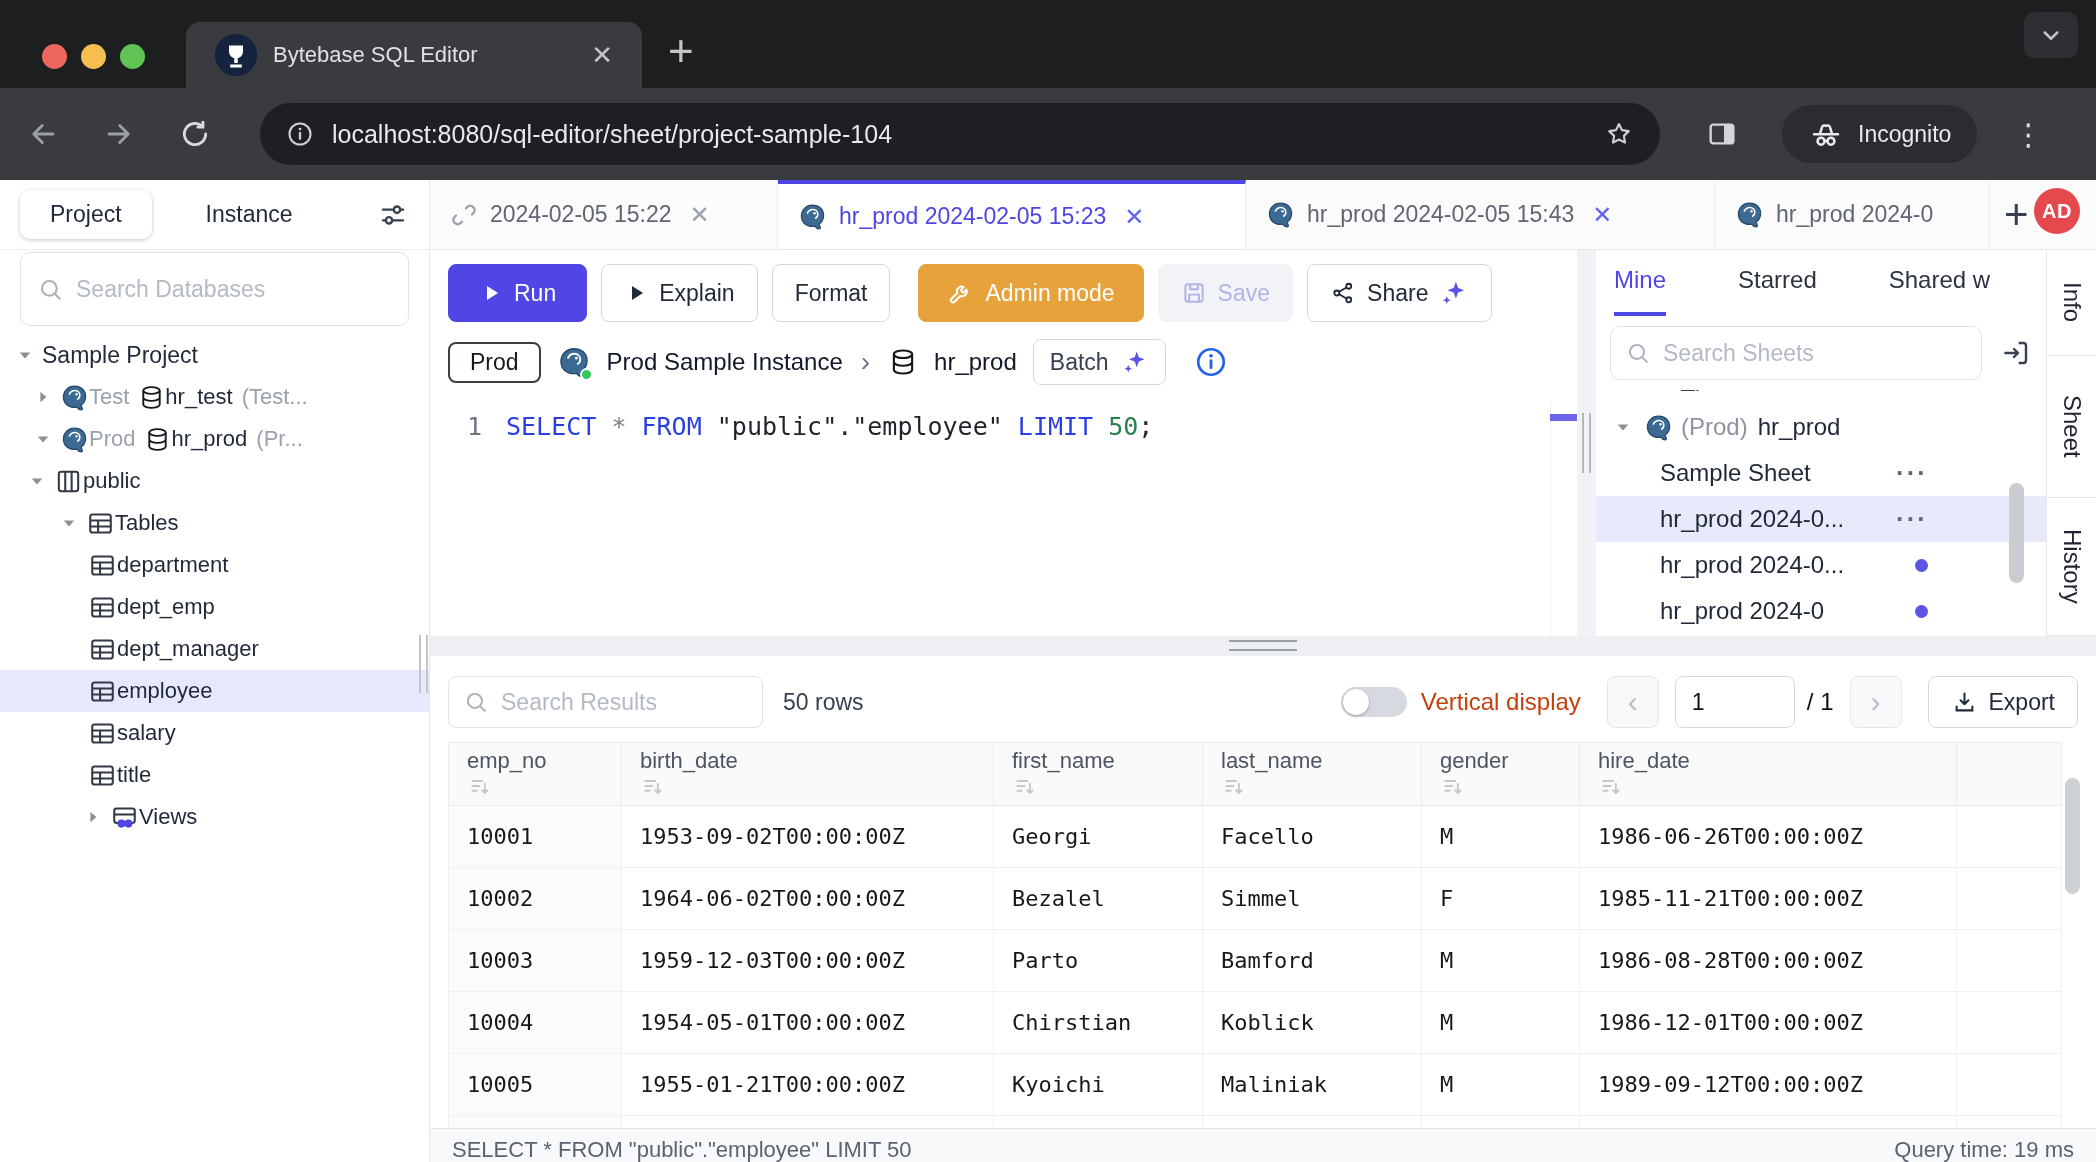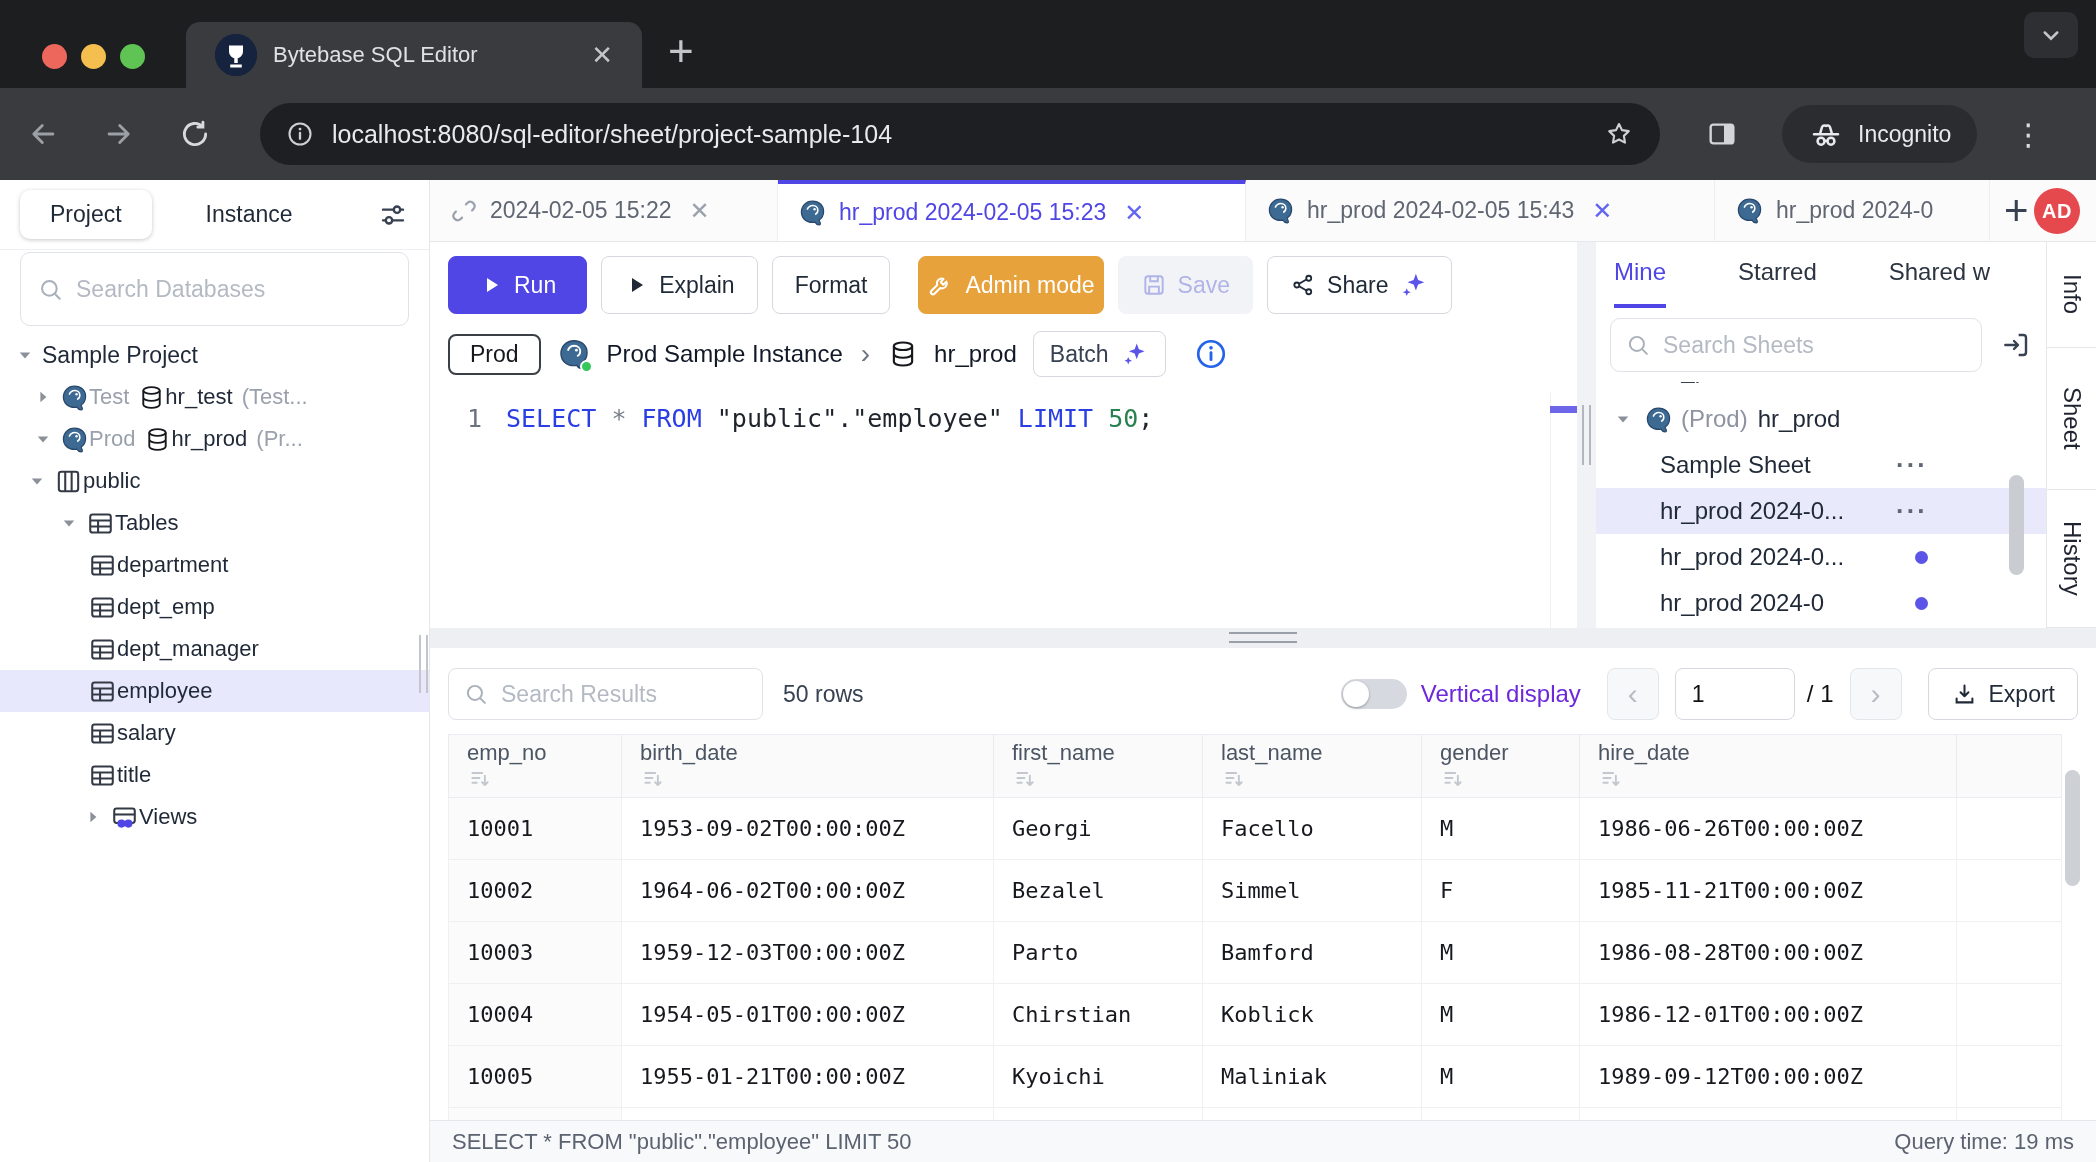--- a/index.html
+++ b/index.html
@@ -43,36 +43,36 @@
   .trow .arrow{width:26px;flex:none;display:flex;align-items:center}
   .t-proj{color:#1f2937;font-size:23px}
   .t-env{color:#9aa1ac;margin-right:9px}
   .t-name{color:#1f2937;margin-right:9px}
   .side-resize{position:absolute;right:1px;top:455px;height:58px;width:9px;border-left:2px solid #c2c5cb;border-right:2px solid #c2c5cb}
 
   
   .main{flex:1;display:flex;flex-direction:column;min-width:0}
 
   
-  .sheettabs{height:62px;display:flex;align-items:stretch;border-bottom:1px solid #e5e7eb;background:#fbfbfc;position:relative;flex:none}
+  .sheettabs{height:70px;display:flex;align-items:stretch;border-bottom:1px solid #e5e7eb;background:#fbfbfc;position:relative;flex:none}
   .stab{display:flex;align-items:center;padding:0 20px;border-right:1px solid #eceef1;font-size:23px;color:#5f6672;gap:12px;overflow:hidden;flex:none}
   .stab .lbl{white-space:nowrap}
   .stab.active{background:#fff;border-top:4px solid #4f46e5;color:#4f46e5}
   .stab .x{font-size:24px;color:#9aa2ad;margin-left:6px}
   .stab .x.indigo{color:#6366f1}
   .stplus{font-size:42px;font-weight:300;color:#374151;display:flex;align-items:center;padding:0 14px}
   .avatar{position:absolute;right:16px;top:8px;width:46px;height:46px;border-radius:50%;background:#e5484d;color:#fff;font-size:20px;font-weight:bold;display:flex;align-items:center;justify-content:center;letter-spacing:.5px}
 
   
   .workrow{height:386px;display:flex;flex:none}
   .editor-col{width:1147px;position:relative;flex:none}
   .actions{display:flex;align-items:center;gap:14px;padding:14px 0 0 18px}
   .btn{height:58px;border-radius:8px;display:flex;align-items:center;font-size:23px;gap:11px;padding:0 22px;background:#fff;border:1px solid #d5d9df;color:#1f2937;white-space:nowrap}
   .btn-run{background:#4f46e5;border-color:#4f46e5;color:#fff;padding:0 30px}
-  .btn-admin{background:#e7a23c;border-color:#e7a23c;color:#fff;padding:0 8px}
+  .btn-admin{background:#e7a23c;border-color:#e7a23c;color:#fff;padding:0 28px}
   .btn-save{background:#f2f3f6;border-color:#f2f3f6;color:#b0b4e6}
   .crumb{display:flex;align-items:center;gap:16px;padding:16px 0 0 18px;height:64px}
   .env-badge{border:2px solid #3a3f45;border-radius:8px;padding:5px 20px;font-size:23px;color:#16181d}
   .crumb-txt{font-size:24px;color:#111827}
   .crumb-sep{color:#6b7280;font-size:28px;margin:0 2px}
   .btn-batch{height:46px;border:1px solid #d5d9df;border-radius:8px;display:flex;align-items:center;gap:12px;padding:0 16px;font-size:23px;color:#374151}
   .pg-dot-wrap{position:relative;width:34px;height:34px}
   .pg-green{position:absolute;right:-2px;bottom:-2px;width:13px;height:13px;border-radius:50%;background:#34c759;border:2px solid #fff}
   .code{display:flex;padding-top:26px;font-family:"DejaVu Sans Mono",monospace;font-size:25px}
   .gutter{width:76px;text-align:right;color:#6b7280;padding-right:24px;flex:none}
@@ -112,21 +112,21 @@
   .gapstrip{height:20px;background:#edeff2;position:relative;flex:none}
   .hhandle{position:absolute;left:799px;top:4px;width:68px;height:11px;border-top:2px solid #9aa0a8;border-bottom:2px solid #9aa0a8}
 
   
   .results{height:472px;position:relative;background:#fff;flex:none}
   .rbar{height:80px;display:flex;align-items:center;padding:12px 18px 0}
   .rsearch{width:315px;height:52px;border:1px solid #dfe2e7;border-radius:8px;display:flex;align-items:center;padding:0 14px;flex:none}
   .rowcount{font-size:23px;color:#374151;margin-left:20px;white-space:nowrap}
   .toggle{margin-left:auto;width:66px;height:30px;border-radius:15px;background:#d6dae0;position:relative;flex:none}
   .knob{position:absolute;left:2px;top:2px;width:26px;height:26px;border-radius:50%;background:#fff;box-shadow:0 1px 3px rgba(0,0,0,.3)}
-  .tglbl{font-size:24px;color:#6d28d9;margin:0 26px 0 14px;white-space:nowrap}
+  .tglbl{font-size:24px;color:#c2410c;margin:0 26px 0 14px;white-space:nowrap}
   .pgbtn{width:52px;height:52px;border:1px solid #e3e6ea;background:#f7f8f9;border-radius:8px;display:flex;align-items:center;justify-content:center;color:#b6bcc4;font-size:30px;flex:none}
   .pginput{width:120px;height:52px;border:1px solid #d5d9df;border-radius:8px;margin:0 12px 0 16px;font-size:23px;color:#111;padding:0 16px;outline:none;font-family:"Liberation Sans",sans-serif}
   .pgtotal{font-size:24px;color:#111;margin-right:16px;white-space:nowrap}
   .btn-export{height:52px;margin-left:26px}
   .rtablewrap{position:absolute;top:86px;left:18px;right:16px;bottom:0;overflow:hidden}
   table.rt{border-collapse:separate;border-spacing:0;table-layout:fixed;width:1614px}
   .rt th{height:64px;background:#fafafa;border-top:1px solid #e9ecf0;border-bottom:1px solid #e9ecf0;border-right:1px solid #e9ecf0;font-size:22px;font-weight:normal;color:#4b5563;text-align:left;padding-left:18px;white-space:nowrap}
   .rt th:first-child{border-left:1px solid #e9ecf0}
   .rt td{height:62px;border-bottom:1px solid #eef0f4;border-right:1px solid #eef0f4;font-family:"DejaVu Sans Mono",monospace;font-size:22px;color:#16181d;padding-left:18px;white-space:nowrap}
   .rt td:first-child{border-left:1px solid #eef0f4;background:#fbfbfc}

